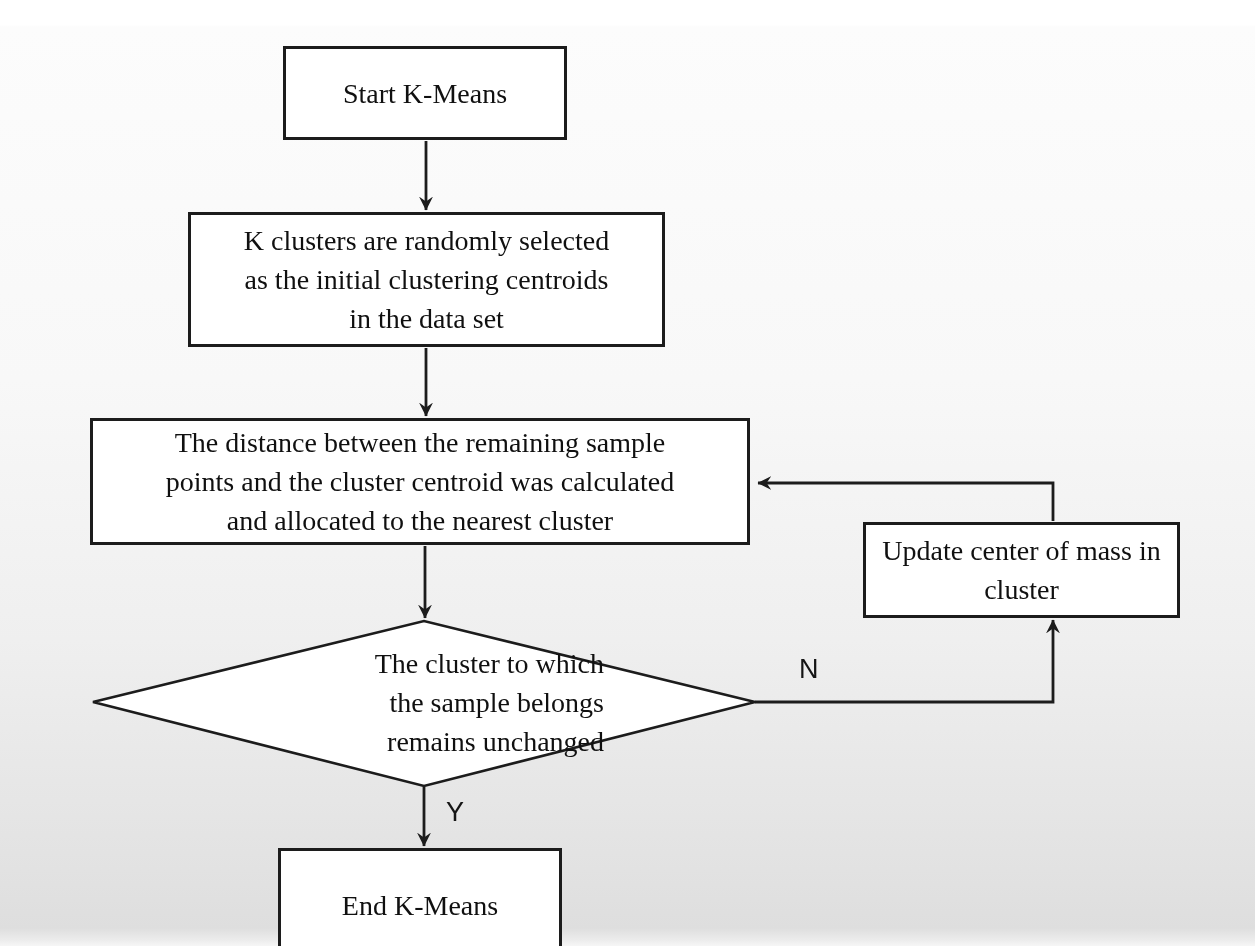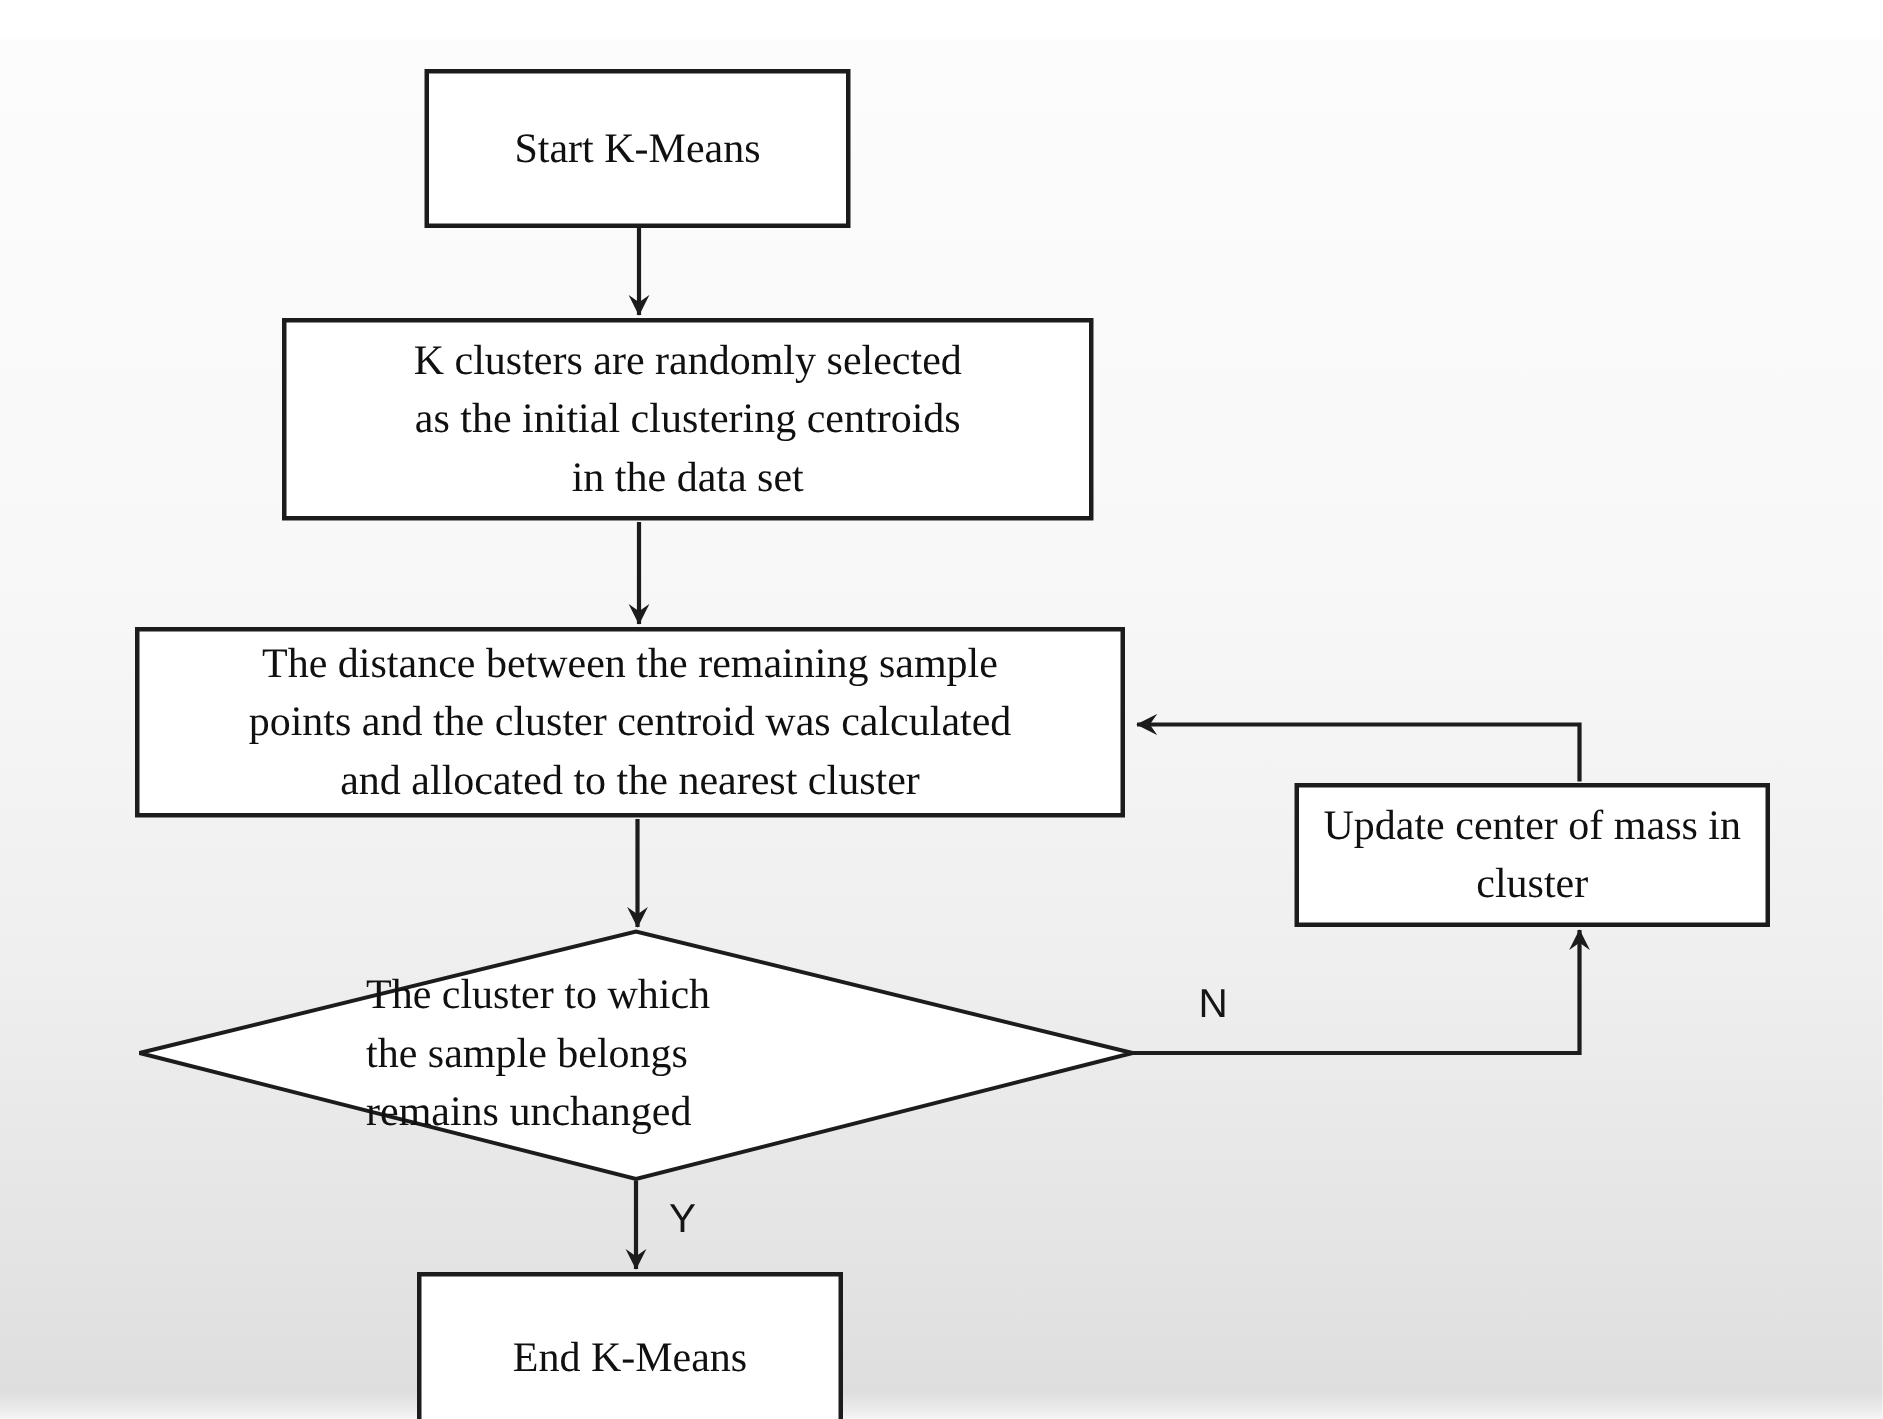--- a/index.html
+++ b/index.html
@@ -28,30 +28,30 @@
     background: #ffffff;
     border: 3px solid #1c1c1c;
     display: flex;
     align-items: center;
     justify-content: center;
     text-align: center;
     font-size: 28px;
     line-height: 39px;
     white-space: pre-line;
   }
-  .node-start    { left: 283px; top: 46px;  width: 284px; height: 106px;  }
-  .node-init     { left: 188px; top: 212px; width: 541px; height: 135px; }
+  .node-start    { left: 283px; top: 46px;  width: 284px; height: 94px;  }
+  .node-init     { left: 188px; top: 212px; width: 477px; height: 135px; }
   .node-distance { left: 90px;  top: 418px; width: 660px; height: 127px; }
   .node-update   { left: 863px; top: 522px; width: 317px; height: 96px;  }
   .node-end      { left: 278px; top: 848px; width: 284px; height: 114px;  }
   .diamond-label {
     position: absolute;
     left: 244px; top: 644px;
     width: 360px;
-    text-align: left;
+    text-align: right;
     font-size: 28px;
     line-height: 39px;
     white-space: pre-line;
   }
   .edge-label {
     position: absolute;
     font-family: "Liberation Sans", "DejaVu Sans", sans-serif;
     font-size: 27px;
     color: #151515;
   }

